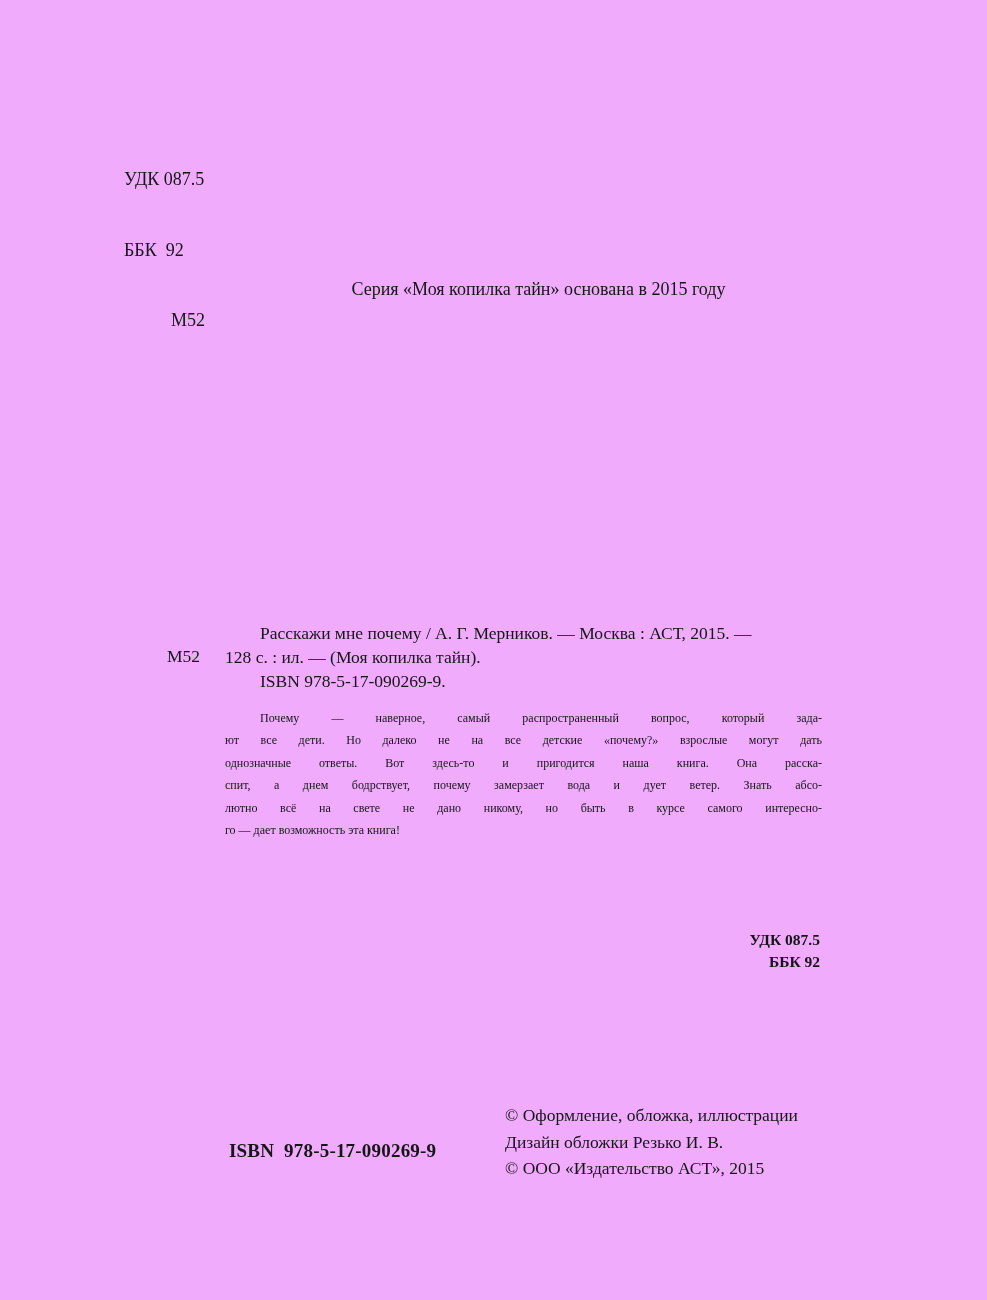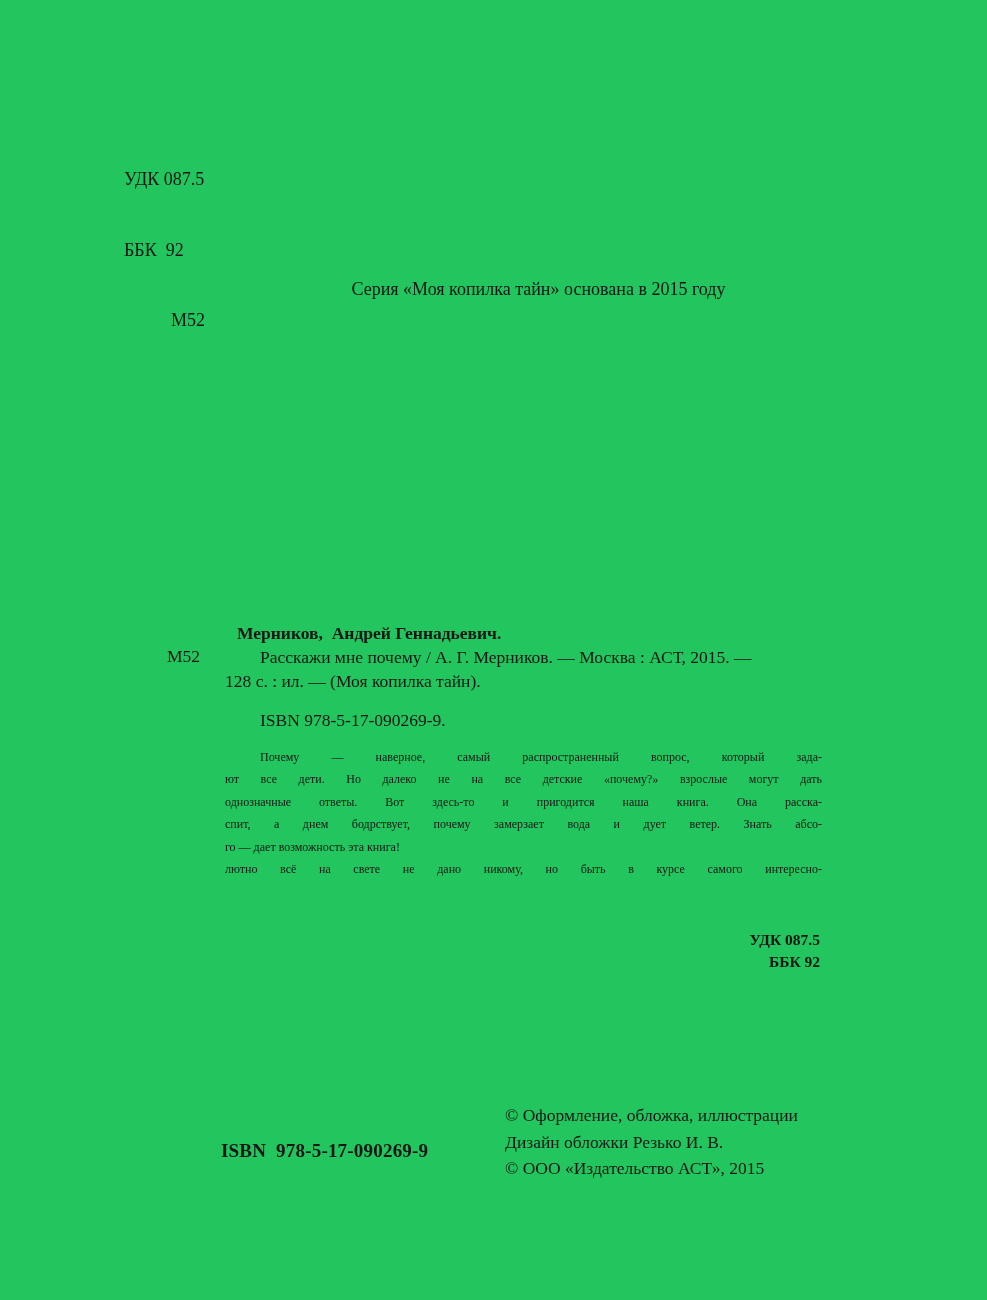--- a/index.html
+++ b/index.html
@@ -5,21 +5,21 @@
   * { margin: 0; padding: 0; box-sizing: border-box; }
   html, body { background: #ffffff; }
   body {
     width: 987px; height: 1300px;
     font-family: "Liberation Serif", "DejaVu Serif", serif;
     color: #161616;
   }
   .page {
     position: relative;
     width: 987px; height: 1300px;
-    background: #22c55e;
+    background: #f0abfc;
     overflow: hidden;
   }
 
   
   .top-codes {
     position: absolute; left: 124px; top: 121px;
     font-size: 18px; line-height: 23.5px;
     white-space: pre;
   }
   .top-codes .indented { padding-left: 47px; }
@@ -30,21 +30,21 @@
     text-align: center; font-size: 18px;
   }
 
   
   .entry {
     position: absolute; left: 225px; top: 621px; width: 597px;
     font-size: 17.5px; line-height: 24px;
   }
   .entry .author { font-weight: bold; text-indent: 12px; white-space: pre; }
   .entry .title-line.indent { text-indent: 35px; }
-  .entry .isbn-line { margin-top: 15px; text-indent: 35px; }
+  .entry .isbn-line { text-indent: 35px; }
   .entry-code {
     position: absolute; left: 167px; top: 646px;
     font-size: 17.5px;
   }
 
   
   .annotation { margin-top: 14px; font-size: 12px; }
   .annotation .line {
     line-height: 22.4px;
     text-align: justify;
@@ -55,21 +55,21 @@
 
   
   .right-codes {
     position: absolute; right: 167px; top: 929px;
     text-align: right; font-weight: bold;
     font-size: 15.5px; line-height: 22px;
   }
 
   
   .bottom-isbn {
-    position: absolute; left: 221px; top: 1140px;
+    position: absolute; left: 229px; top: 1140px;
     font-weight: bold; font-size: 19px;
     white-space: pre; letter-spacing: 0.2px;
   }
   .copyright {
     position: absolute; left: 505px; top: 1102px;
     font-size: 17.5px; line-height: 26.6px;
   }
 </style>
 </head>
 <body>
@@ -80,32 +80,31 @@
     <div>УДК 087.5</div>
     <div>ББК  92</div>
     <div class="indented">М52</div>
   </div>
 
   <div class="series-line">Серия «Моя копилка тайн» основана в 2015 году</div>
 
   <div class="entry-code">М52</div>
 
   <div class="entry">
-    <div class="author">Мерников,  Андрей Геннадьевич.</div>
     <div class="title-line indent">Расскажи мне почему / А. Г. Мерников. — Москва : АСТ, 2015. —</div>
     <div class="title-line">128 с. : ил. — (Моя копилка тайн).</div>
     <div class="isbn-line">ISBN 978-5-17-090269-9.</div>
 
     <div class="annotation">
       <div class="line first">Почему — наверное, самый распространенный вопрос, который зада-</div>
       <div class="line">ют все дети. Но далеко не на все детские «почему?» взрослые могут дать</div>
       <div class="line">однозначные ответы. Вот здесь-то и пригодится наша книга. Она расска-</div>
       <div class="line">спит, а днем бодрствует, почему замерзает вода и дует ветер. Знать абсо-</div>
+      <div class="line">лютно всё на свете не дано никому, но быть в курсе самого интересно-</div>
       <div class="line last">го — дает возможность эта книга!</div>
-      <div class="line">лютно всё на свете не дано никому, но быть в курсе самого интересно-</div>
     </div>
   </div>
 
   <div class="right-codes">
     <div>УДК 087.5</div>
     <div>ББК 92</div>
   </div>
 
   <div class="copyright">
     <div>© Оформление, обложка, иллюстрации</div>

